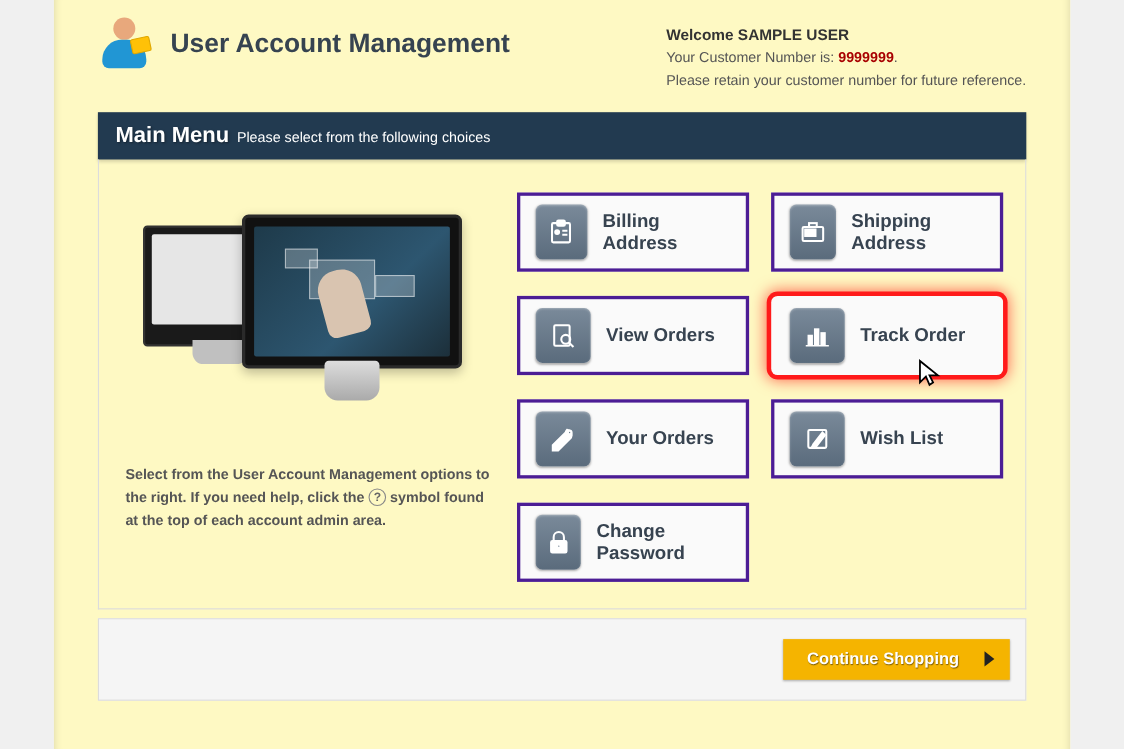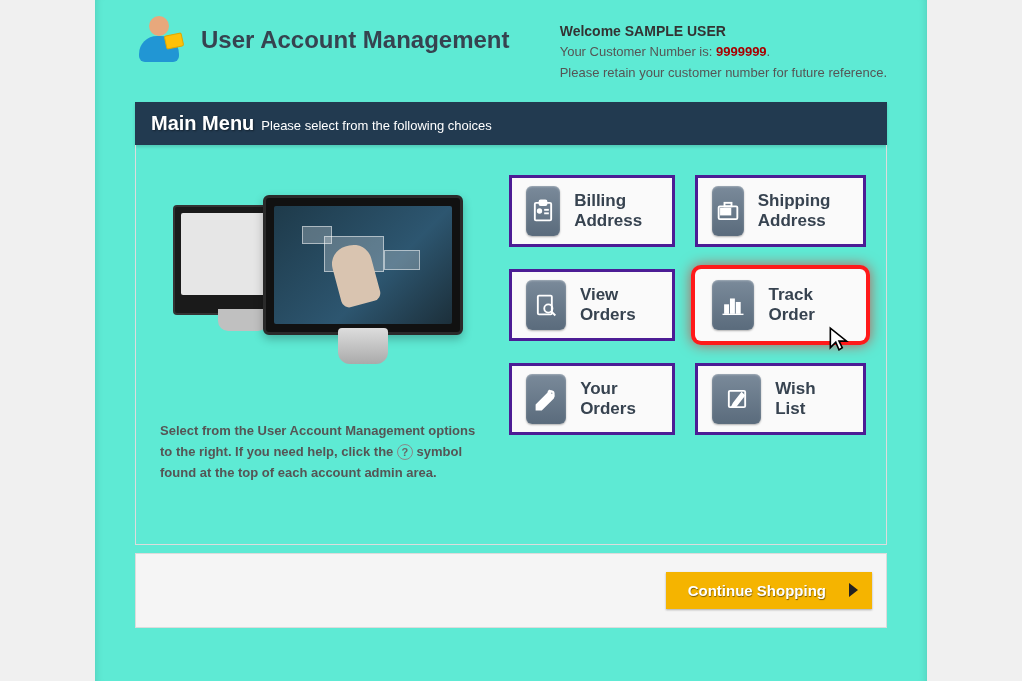--- a/index.html
+++ b/index.html
@@ -1,19 +1,19 @@
 <!DOCTYPE html>
 <html><head>
 <meta charset="utf-8">
 <style>
   * { box-sizing: border-box; margin: 0; padding: 0; }
   body { font-family: Arial, Helvetica, sans-serif; background: #f0f0f0; }
   .page {
-    width: 832px; height: 681px; margin: 0 auto;
-    background: #5eead4; position: relative;
+    width: 924px; height: 681px; margin: 0 auto;
+    background: #fef9c3; position: relative;
     box-shadow: inset 8px 0 8px -8px rgba(0,0,0,0.15), inset -8px 0 8px -8px rgba(0,0,0,0.15);
     padding: 0 40px;
   }
   .header {
     display: flex; justify-content: space-between; align-items: flex-start;
     padding: 14px 0 18px 0;
   }
   .header-left { display: flex; align-items: center; gap: 14px; }
   .user-icon {
     width: 52px; height: 52px; position: relative;
@@ -246,20 +246,30 @@
       <div class="tile">
         <div class="tile-icon">
           <svg viewBox="0 0 24 24" fill="none" stroke="#fff" stroke-width="1.6">
             <rect x="5" y="5" width="14" height="14" rx="1"></rect>
             <path d="M9 16 L16 7 L18 9 L11 18 L8 18 Z" fill="#fff"></path>
           </svg>
         </div>
         <div class="tile-label">Wish List</div>
       </div>
 
+      <div class="tile">
+        <div class="tile-icon">
+          <svg viewBox="0 0 24 24" fill="none" stroke="#fff" stroke-width="1.6">
+            <rect x="6" y="11" width="12" height="9" rx="1" fill="#fff"></rect>
+            <path d="M8 11 V8 a4 4 0 0 1 8 0 V11"></path>
+            <circle cx="12" cy="15" r="1.3" fill="#6b7c8c"></circle>
+          </svg>
+        </div>
+        <div class="tile-label">Change Password</div>
+      </div>
 
 
     </div>
 
   </div>
 
   <div class="footer">
     <button class="continue-btn">
       <span>Continue Shopping</span>
       <span class="arrow"></span>

